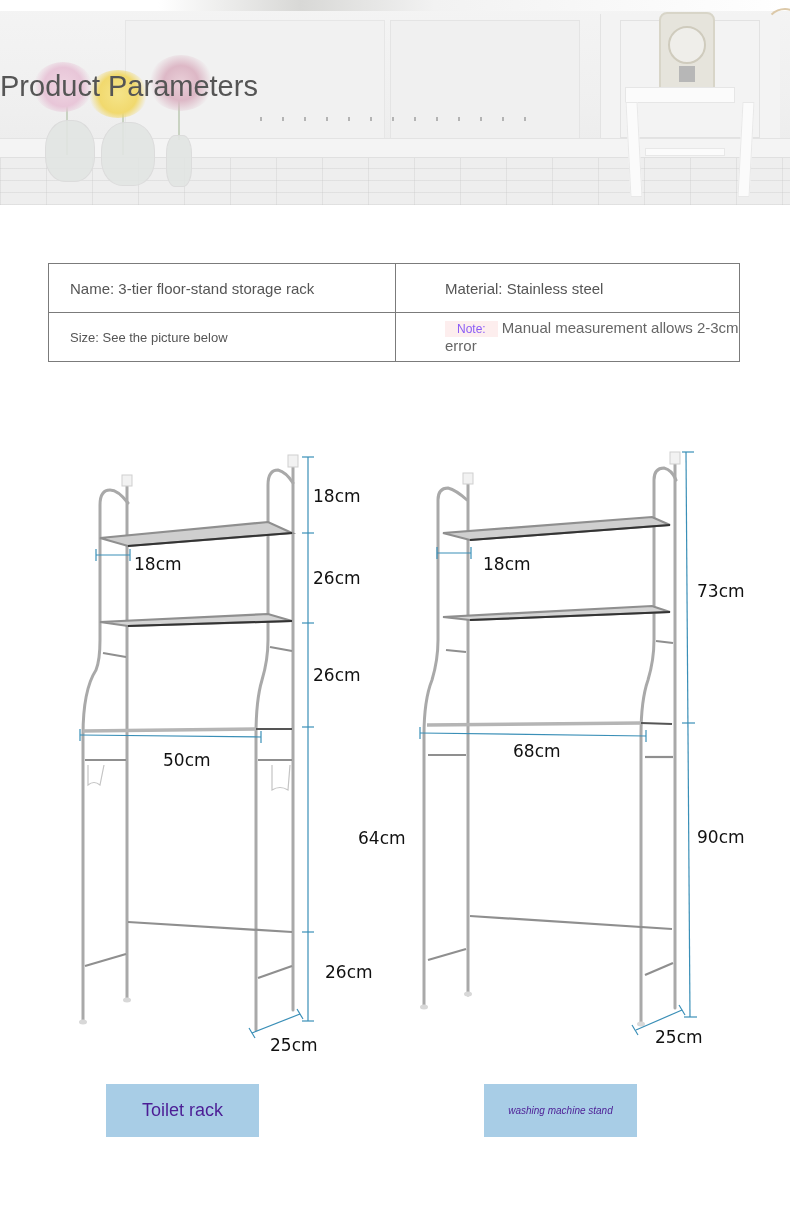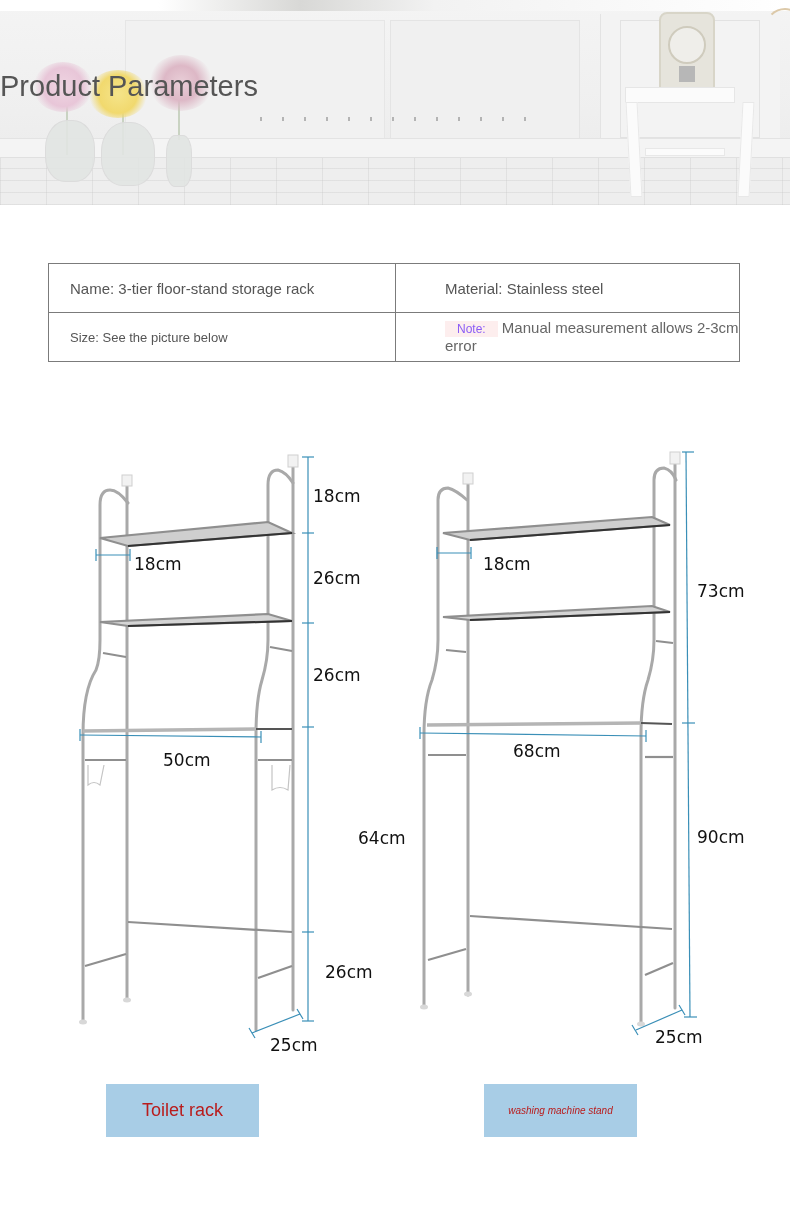--- a/index.html
+++ b/index.html
@@ -87,21 +87,21 @@
 
   
   .diagram { position: absolute; }
   .diagram svg { display: block; }
   .dim-label {
     position: absolute; font-family: "DejaVu Sans", sans-serif; font-size: 17px; color: #111; white-space: nowrap;
   }
 
   
   .caption {
-    position: absolute; background: #a8cde6; color: #b91c1c;
+    position: absolute; background: #a8cde6; color: #4c1d95;
     display: flex; align-items: center; justify-content: center;
   }
   .caption-left { left: 106px; top: 1084px; width: 153px; height: 53px; font-size: 18px; }
   .caption-right { left: 484px; top: 1084px; width: 153px; height: 53px; font-size: 10px; font-style: italic; }
 </style>
 </head>
 <body>
 
 <div class="banner">
   <div class="topstrip"></div>

